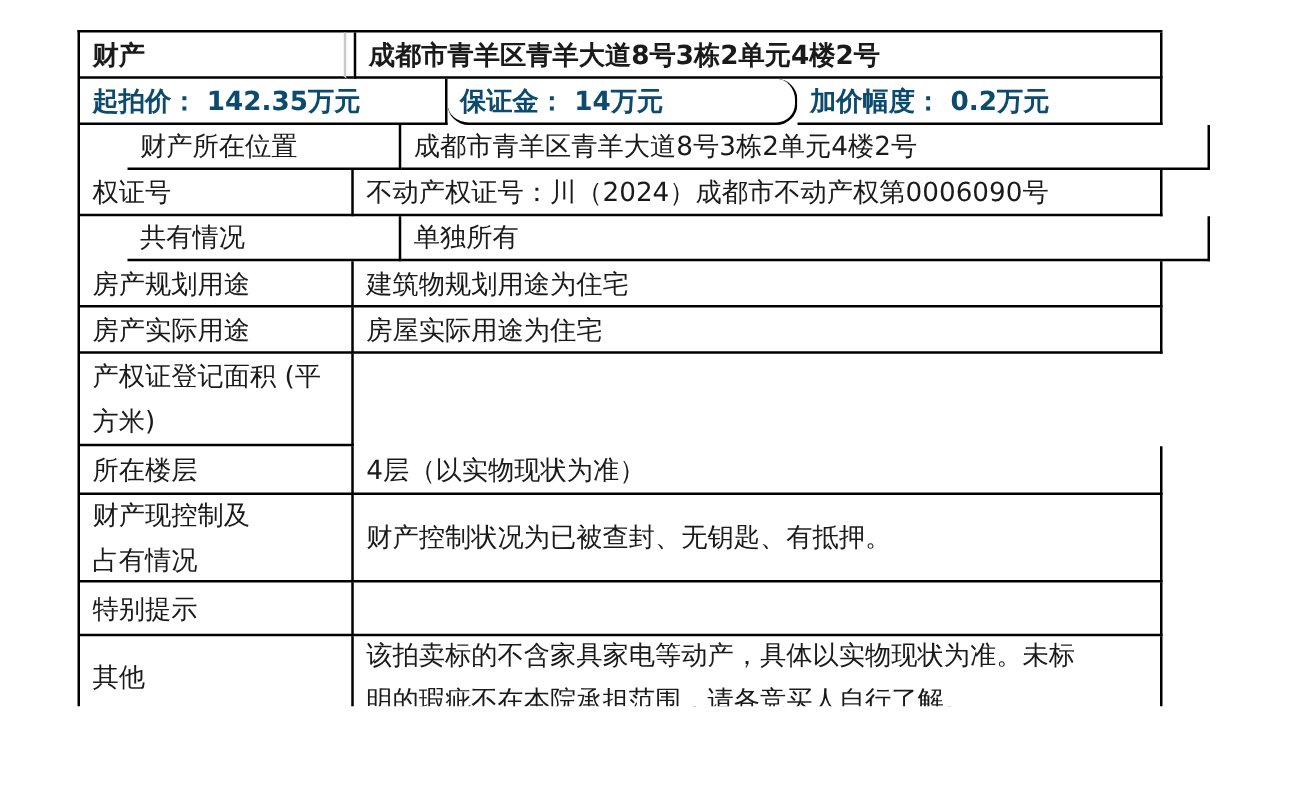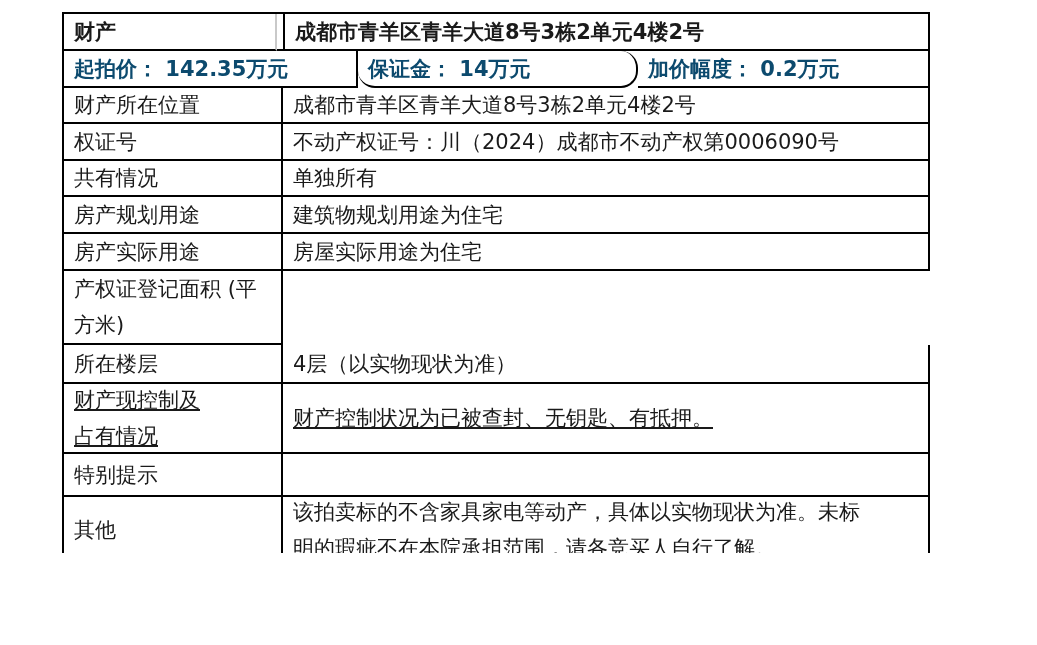--- a/index.html
+++ b/index.html
@@ -10,21 +10,21 @@
   body {
     width: 1037px;
     height: 645px;
     overflow: hidden;
     position: relative;
     font-family: "DejaVu Sans", "Liberation Sans", sans-serif;
     color: #1a1a1a;
   }
   .stage {
     position: absolute;
-    left: 0; top: 0;
+    left: 0; top: 12px;
     width: 1037px; height: 553px;
     overflow: hidden;
   }
   
   .tbl {
     position: absolute;
     left: 62px;
     top: 12px;
     width: 868px;
     border-top: 2px solid #000;
@@ -71,26 +71,26 @@
   
   .tr-price { height: 37px; }
   .price {
     color: #0c4a6e;
     font-weight: bold;
   }
   .pc1 { width: 294px; flex: none; }
   .pc2 { width: 280px; flex: none; border-radius: 17px; }
   .pc3 { flex: 1; }
   
-  .h36 { height: 36px; }
+  .h36 { height: 36px; margin-left: 38px; }
   .h37 { height: 37px; }
   .h39 { height: 39px; }
   .h43 { height: 43px; }
   .h67 { height: 67px; }
-  .h70 { height: 70px; text-decoration: underline; }
+  .h70 { height: 70px; }
   .h74 { height: 74px; border-radius: 29px; }
   .h83 { height: 83px; }
   
   .watermark {
     position: absolute;
     right: -4px;
     top: 570px;
     width: 200px;
     height: 75px;
     pointer-events: none;

